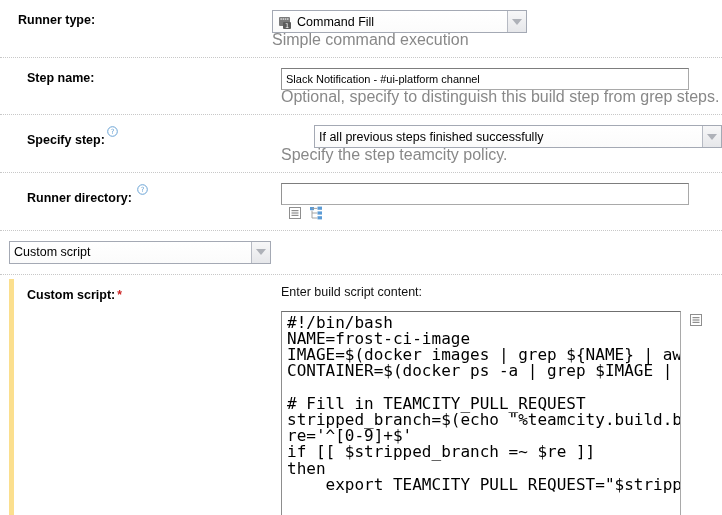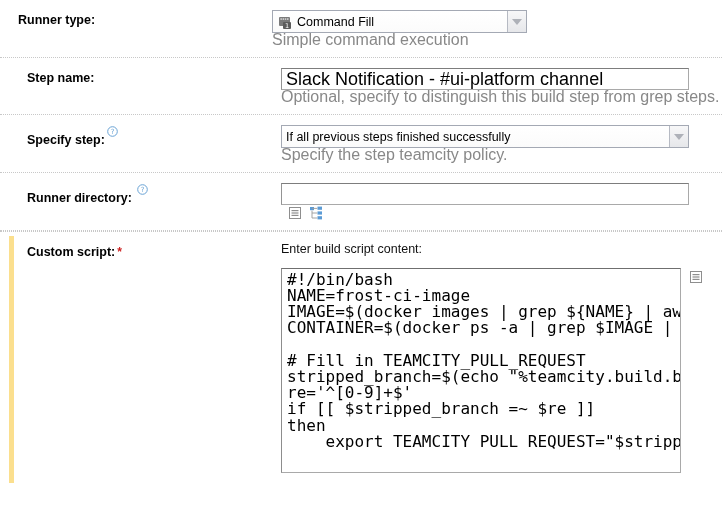--- a/index.html
+++ b/index.html
@@ -82,21 +82,21 @@
 
   
   .txt {
     box-sizing: border-box;
     height: 22px;
     border: 1px solid #a9a9a9;
     border-top-color: #7d7d7d;
     border-left-color: #949494;
     background: #ffffff;
     font-family: "Liberation Sans", sans-serif;
-    font-size: 18px;
+    font-size: 11px;
     color: #000;
     padding: 2px 4px;
     outline: none;
     vertical-align: middle;
   }
   .txt.w-step { width: 408px; }
   .txt.w-dir  { width: 408px; }
 
   
   .combo {
@@ -129,21 +129,21 @@
     align-items: center;
     justify-content: center;
   }
   .combo .arrow {
     width: 0; height: 0;
     border-left: 5px solid transparent;
     border-right: 5px solid transparent;
     border-top: 6px solid #aeb1b8;
   }
   .combo.w-runner { width: 255px; }
-  .combo.w-exec   { width: 408px; }
+  .combo.w-exec   { width: 408px; margin-left: 33px; }
   .combo.w-run    { width: 262px; }
 
   .runner-badge {
     width: 16px;
     height: 16px;
     margin-right: 4px;
     flex: 0 0 16px;
     align-self: center;
   }
 
@@ -306,20 +306,30 @@
             <rect x="8.5" y="5.4" width="4.5" height="3.2" fill="#5b9bd5"></rect>
             <rect x="8.5" y="10.2" width="4.5" height="3.2" fill="#5b9bd5"></rect>
             <path d="M3 4.6 L3 12 L8.2 12 M3 7 L8.2 7 M3 2.4 L8.2 2.4" fill="none" stroke="#9a9a9a" stroke-width="0.9"></path>
           </svg>
         </span>
       </span>
     </div>
   </div>
 
   <div class="row">
+    <div class="field-cell">
+      <div class="combo w-run">
+        <div class="combo-text">
+          <span>Custom script</span>
+        </div>
+        <div class="combo-btn">
+          <span class="arrow"></span>
+        </div>
+      </div>
+    </div>
   </div>
 
   <div class="row row-custom">
     <div class="accent-bar"></div>
     <div class="label-cell">
       <span class="lbl">Custom script:</span><span class="req-star">*</span>
     </div>
     <div class="field-cell">
       <div class="script-label">Enter build script content:</div>
       <div class="script-wrap">

